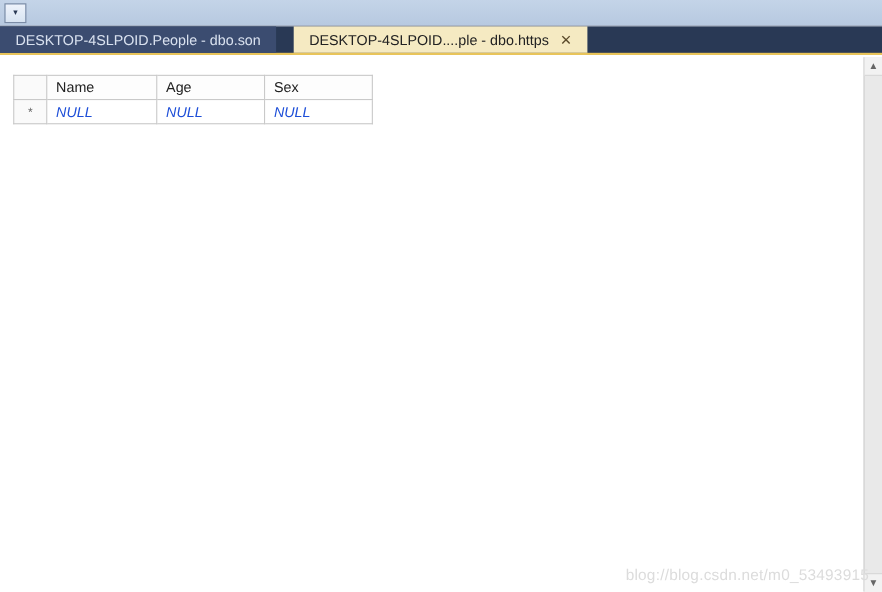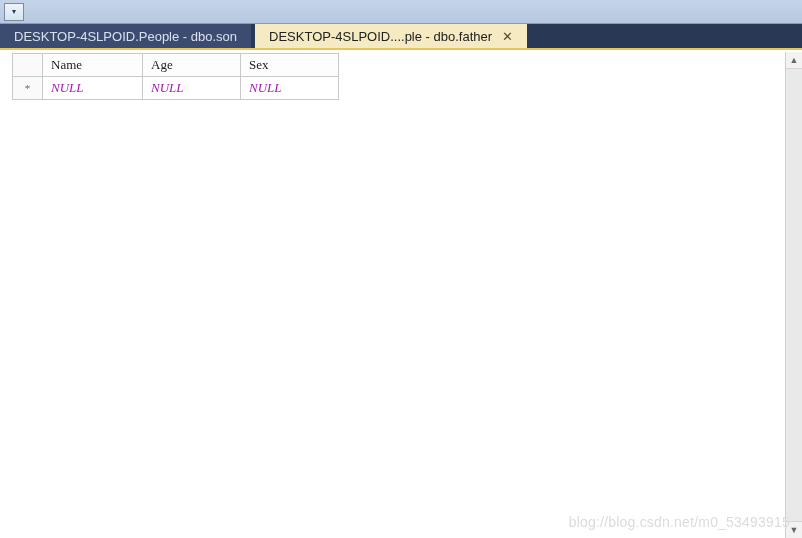--- a/index.html
+++ b/index.html
@@ -40,21 +40,21 @@
       display: flex;
       align-items: center;
       padding: 0 14px 0 14px;
       color: #d9e1ef;
       font-size: 13px;
       cursor: pointer;
       white-space: nowrap;
     }
     .tab.inactive {
       background: #3b4c70;
-      margin-right: 4px;
+      margin-right: 16px;
     }
     .tab.active {
       background: #f5eac2;
       color: #222;
       position: relative;
     }
     .tab.active::after {
       content:"";
       position:absolute; left:0; right:0; bottom:-2px; height:2px;
       background:#e8c45a;
@@ -73,24 +73,23 @@
     }
     .left-gutter {
       position:absolute;
       top:0; left:0; bottom:0;
       width: 12px;
       background:#fff;
       border-right: 0;
     }
     .data-grid {
       position:absolute;
-      top:1px; left:12px;
+      top:16px; left:12px;
       border-collapse: collapse;
       font-size: 13px;
-      font-family: Liberation Serif, serif;
     }
     .data-grid th, .data-grid td {
       border: 1px solid #c9c9c9;
       padding: 3px 8px;
       text-align: left;
       height: 22px;
       background:#fff;
     }
     .data-grid th {
       font-weight: normal;
@@ -102,21 +101,21 @@
       text-align: center !important;
       color:#666;
       font-size:11px;
       background:#fafafa !important;
     }
     .col-name { width: 100px; }
     .col-age { width: 98px; }
     .col-sex { width: 98px; margin-left: 31px; }
     .null-val {
       font-style: italic;
-      color: #a21caf;
+      color: #1d4ed8;
     }
     .right-scrollbar {
       position:absolute;
       right:0; top:52px; bottom:0;
       width:17px;
       background:#e9e9e9;
       border-left:1px solid #cfcfcf;
     }
     .scroll-arrow {
       height:17px; display:flex; align-items:center; justify-content:center;
@@ -139,21 +138,21 @@
   <div class="toolbar-dropdown-arrow">
     <span>▾</span>
   </div>
 </div>
 
 <div class="tab-bar">
   <div class="tab inactive">
     <span>DESKTOP-4SLPOID.People - dbo.son</span>
   </div>
   <div class="tab active">
-    <span>DESKTOP-4SLPOID....ple - dbo.father</span>
+    <span>DESKTOP-4SLPOID....ple - dbo.https</span>
     <span class="close-x">✕</span>
   </div>
 </div>
 
 <div class="content-area">
   <div class="left-gutter"></div>
   <table class="data-grid">
     <thead>
       <tr>
         <th class="row-header"></th>

